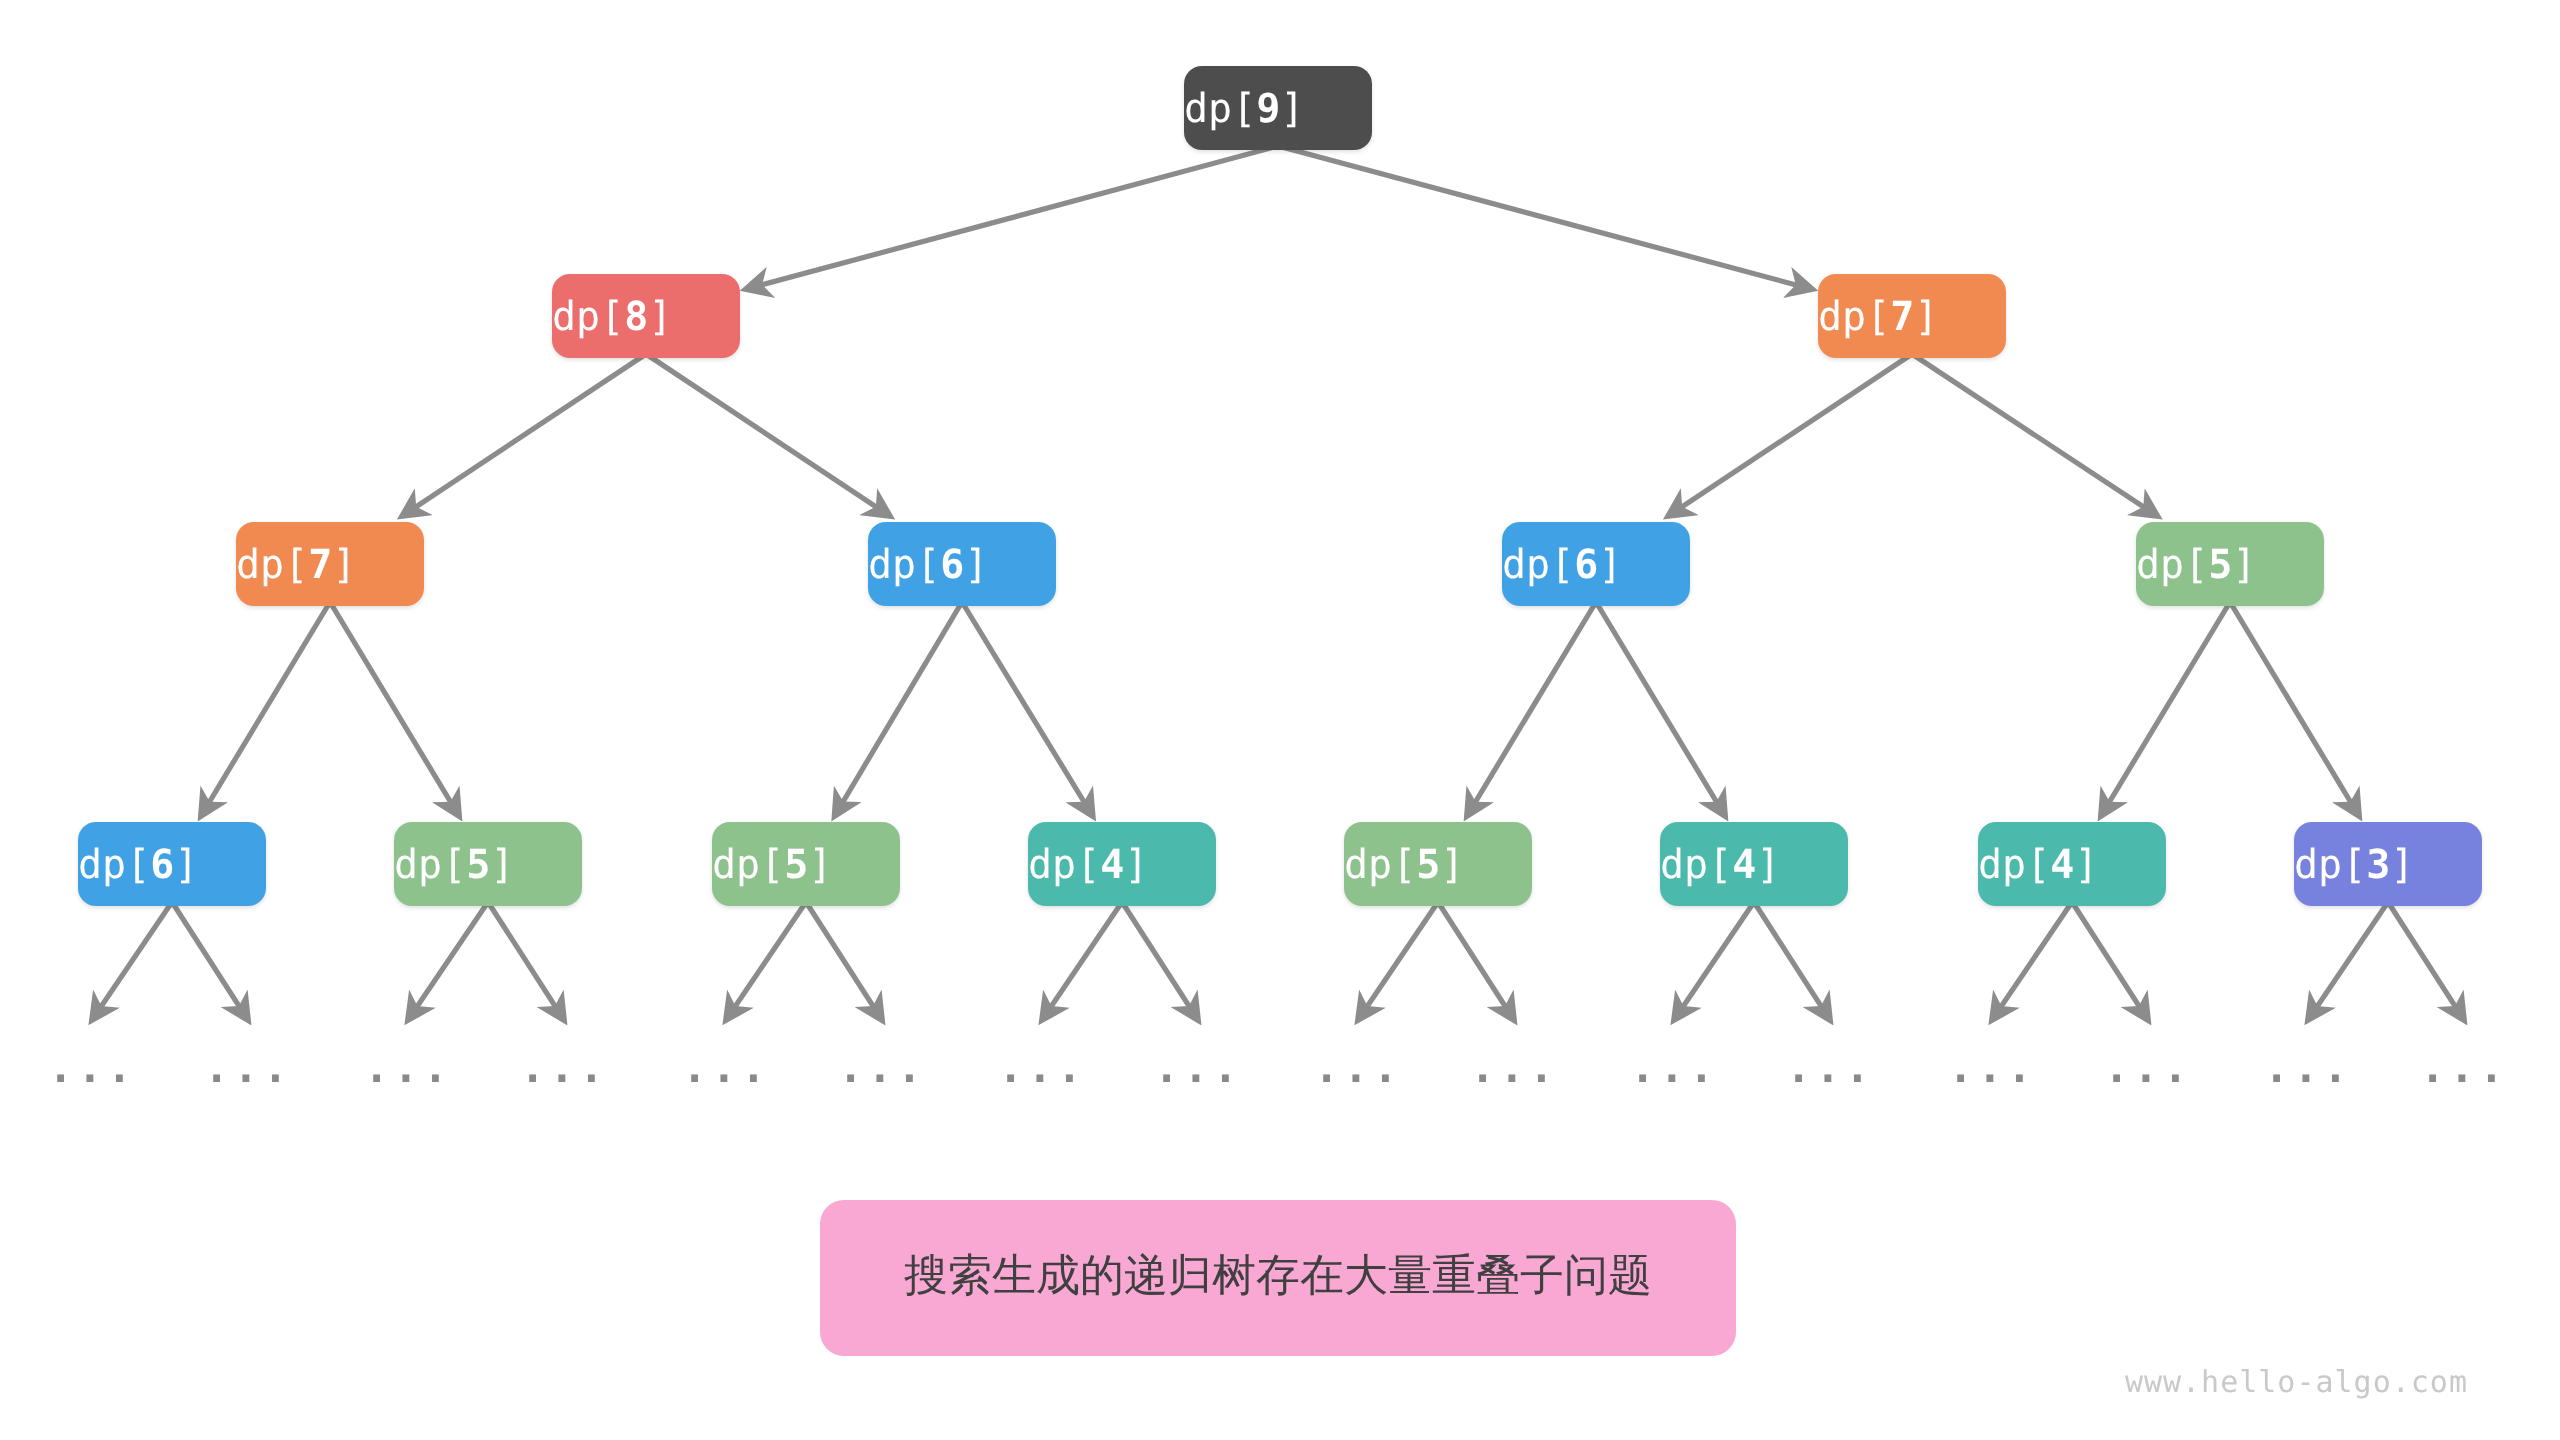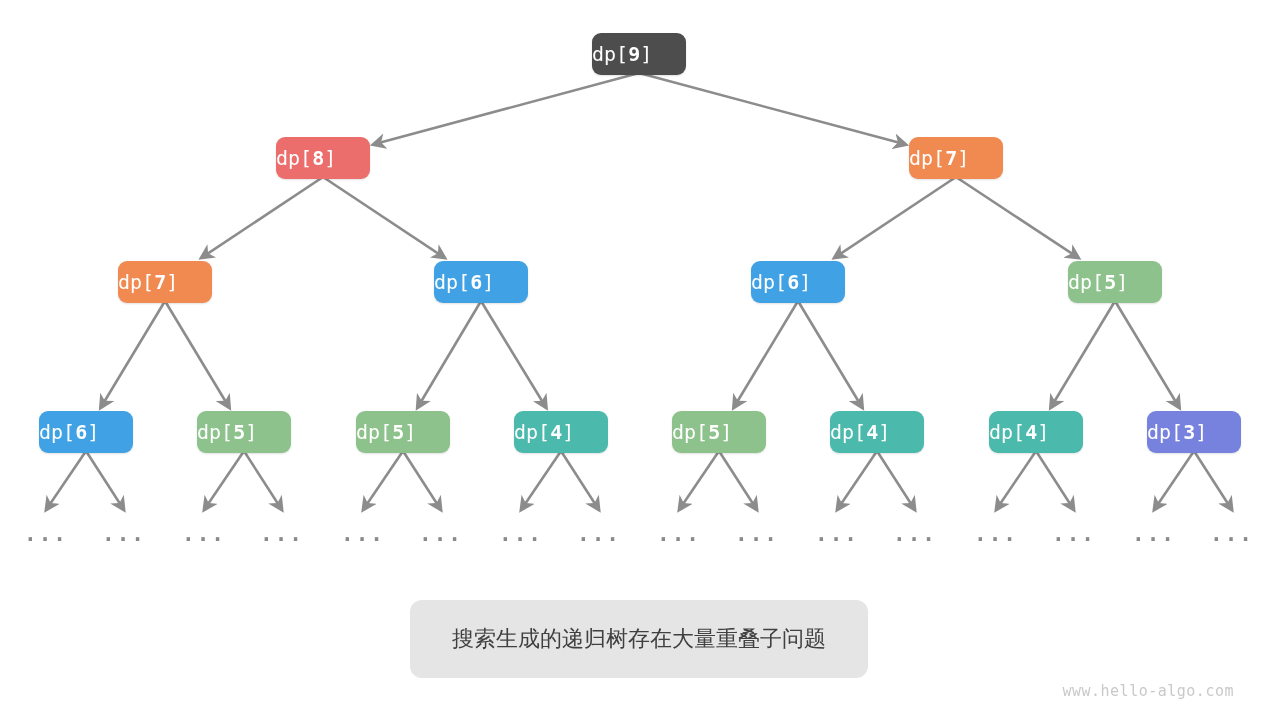--- a/index.html
+++ b/index.html
@@ -117,21 +117,21 @@
       <line x1="877" y1="451" x2="837" y2="510" stroke="#8c8c8c" stroke-width="2.6" marker-end="url(#arrowhead)"></line>
       <line x1="877" y1="451" x2="915" y2="510" stroke="#8c8c8c" stroke-width="2.6" marker-end="url(#arrowhead)"></line>
       <line x1="1115" y1="301" x2="1050.473282442748" y2="408" stroke="#8c8c8c" stroke-width="2.6" marker-end="url(#arrowhead)"></line>
       <line x1="1036" y1="451" x2="996" y2="510" stroke="#8c8c8c" stroke-width="2.6" marker-end="url(#arrowhead)"></line>
       <line x1="1036" y1="451" x2="1074" y2="510" stroke="#8c8c8c" stroke-width="2.6" marker-end="url(#arrowhead)"></line>
       <line x1="1115" y1="301" x2="1179.526717557252" y2="408" stroke="#8c8c8c" stroke-width="2.6" marker-end="url(#arrowhead)"></line>
       <line x1="1194" y1="451" x2="1154" y2="510" stroke="#8c8c8c" stroke-width="2.6" marker-end="url(#arrowhead)"></line>
       <line x1="1194" y1="451" x2="1232" y2="510" stroke="#8c8c8c" stroke-width="2.6" marker-end="url(#arrowhead)"></line>
     </svg>
 
-  <div class="caption" style="background: #e5e5e5; color: rgb(64, 64, 64);">
+  <div class="caption" style="background: #f9a8d4; color: rgb(64, 64, 64);">
     <div>搜索生成的递归树存在大量重叠子问题</div>
   </div>
 
   <div class="watermark" style="color: rgb(201, 201, 201); margin-top: 24px;">www.hello-algo.com</div>
 
 <div class="dots" style="left: 46px; top: 537px; color: rgb(138, 138, 138);">...</div>
     <div class="dots" style="left: 124px; top: 537px; color: rgb(138, 138, 138);">...</div>
     <div class="dots" style="left: 204px; top: 537px; color: rgb(138, 138, 138);">...</div>
     <div class="dots" style="left: 282px; top: 537px; color: rgb(138, 138, 138);">...</div>
     <div class="dots" style="left: 363px; top: 537px; color: rgb(138, 138, 138);">...</div>

